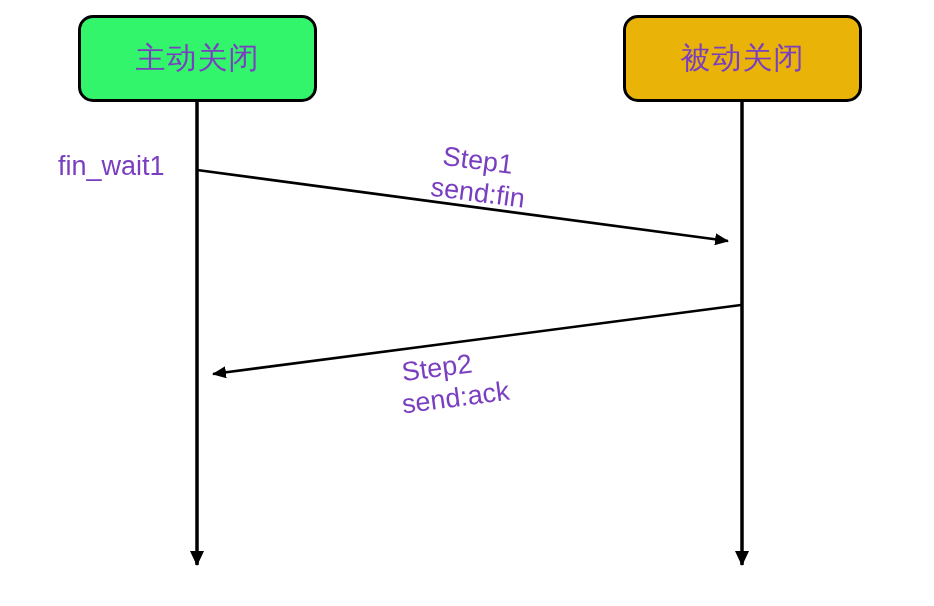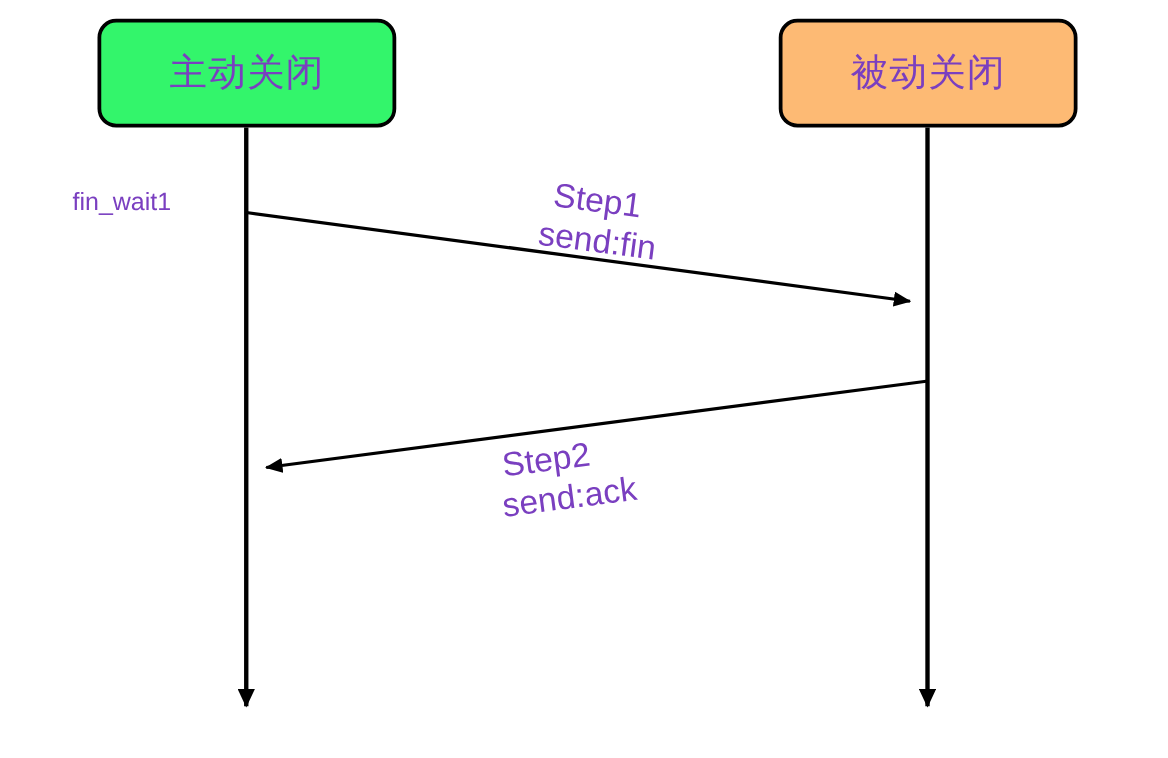--- a/index.html
+++ b/index.html
@@ -38,21 +38,21 @@
   .lane-label {
     font-family: "DejaVu Sans", sans-serif;
     font-size: 30px;
     letter-spacing: 1px;
     color: #7a3fc0;
     user-select: none;
   }
   .state-label {
     position: absolute;
     font-family: "Liberation Sans", sans-serif;
-    font-size: 20px;
+    font-size: 27px;
     color: #7a3fc0;
     white-space: nowrap;
     user-select: none;
     text-align: right;
   }
   .msg-label {
     position: absolute;
     font-family: "Liberation Sans", sans-serif;
     font-size: 27px;
     color: #7a3fc0;
@@ -101,21 +101,21 @@
 
     <line x1="197" y1="170" x2="728" y2="241" stroke="#000000" stroke-width="2.6" marker-end="url(#arrow-right)"></line>
 
     <line x1="741" y1="305" x2="213" y2="374" stroke="#000000" stroke-width="2.6" marker-end="url(#arrow-left)"></line>
   </svg>
 
   <div class="lane-box" id="lane-box-active" style="left:78px; top:15px; width:239px; height:87px; background:#33f56b;">
     <span class="lane-label">主动关闭</span>
   </div>
 
-  <div class="lane-box" id="lane-box-passive" style="left:623px; top:15px; width:239px; height:87px; background:#fdba74;">
+  <div class="lane-box" id="lane-box-passive" style="left:623px; top:15px; width:239px; height:87px; background:#eab308;">
     <span class="lane-label">被动关闭</span>
   </div>
 
   <div class="state-label" id="state-fin-wait1" style="left:58px; top:151px;">fin_wait1</div>
 
 
   <div class="msg-label" id="msg1-label">
     <span class="l1">Step1</span>
     <span class="l2">send:fin</span>
   </div>

